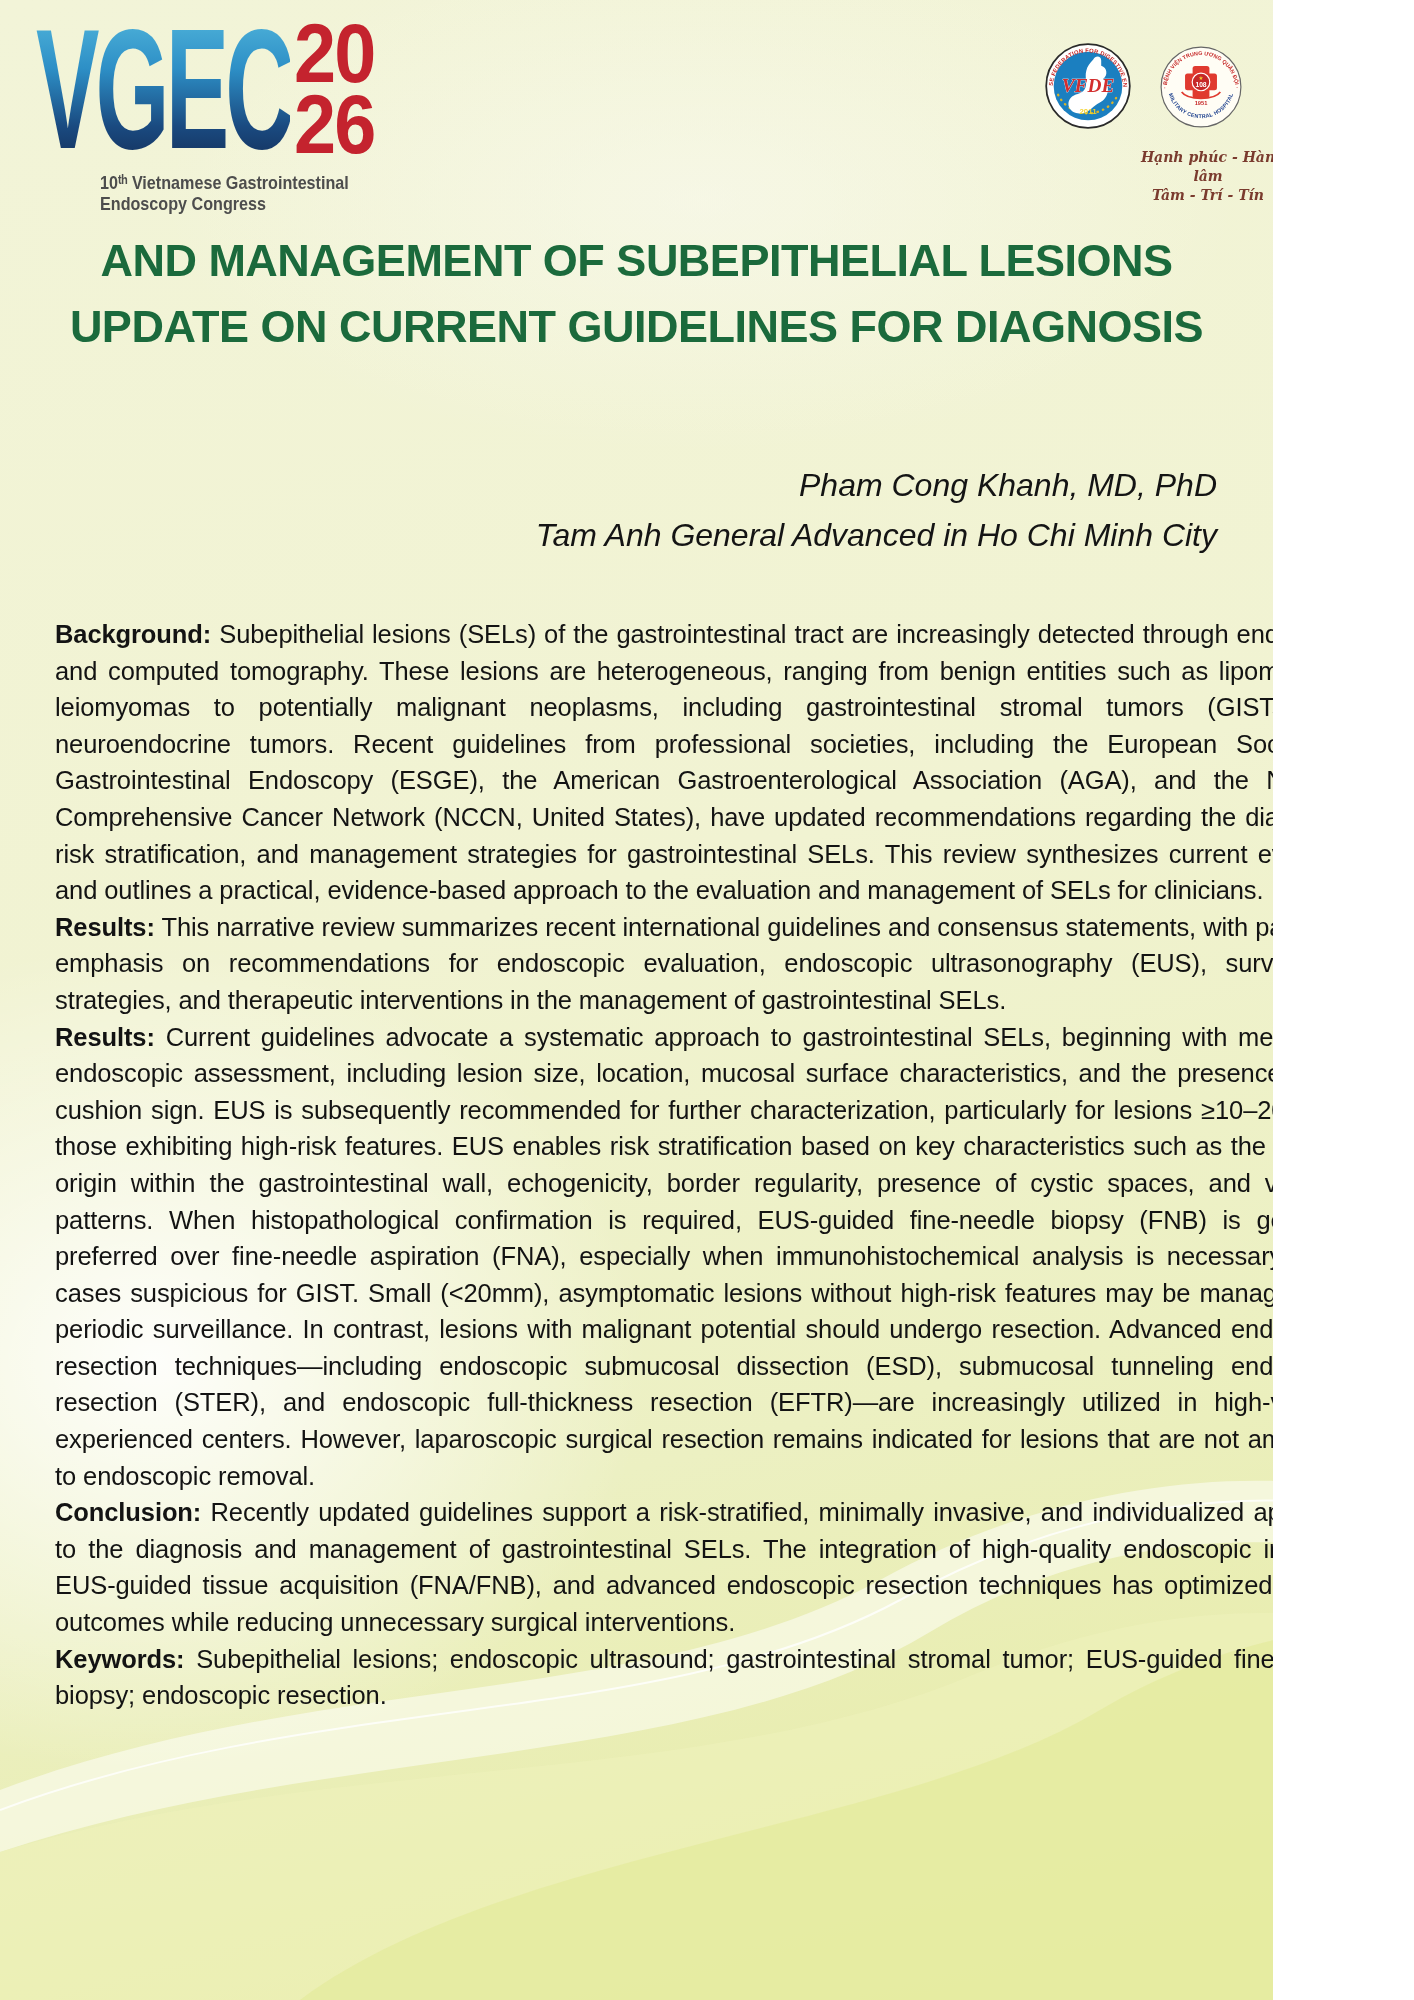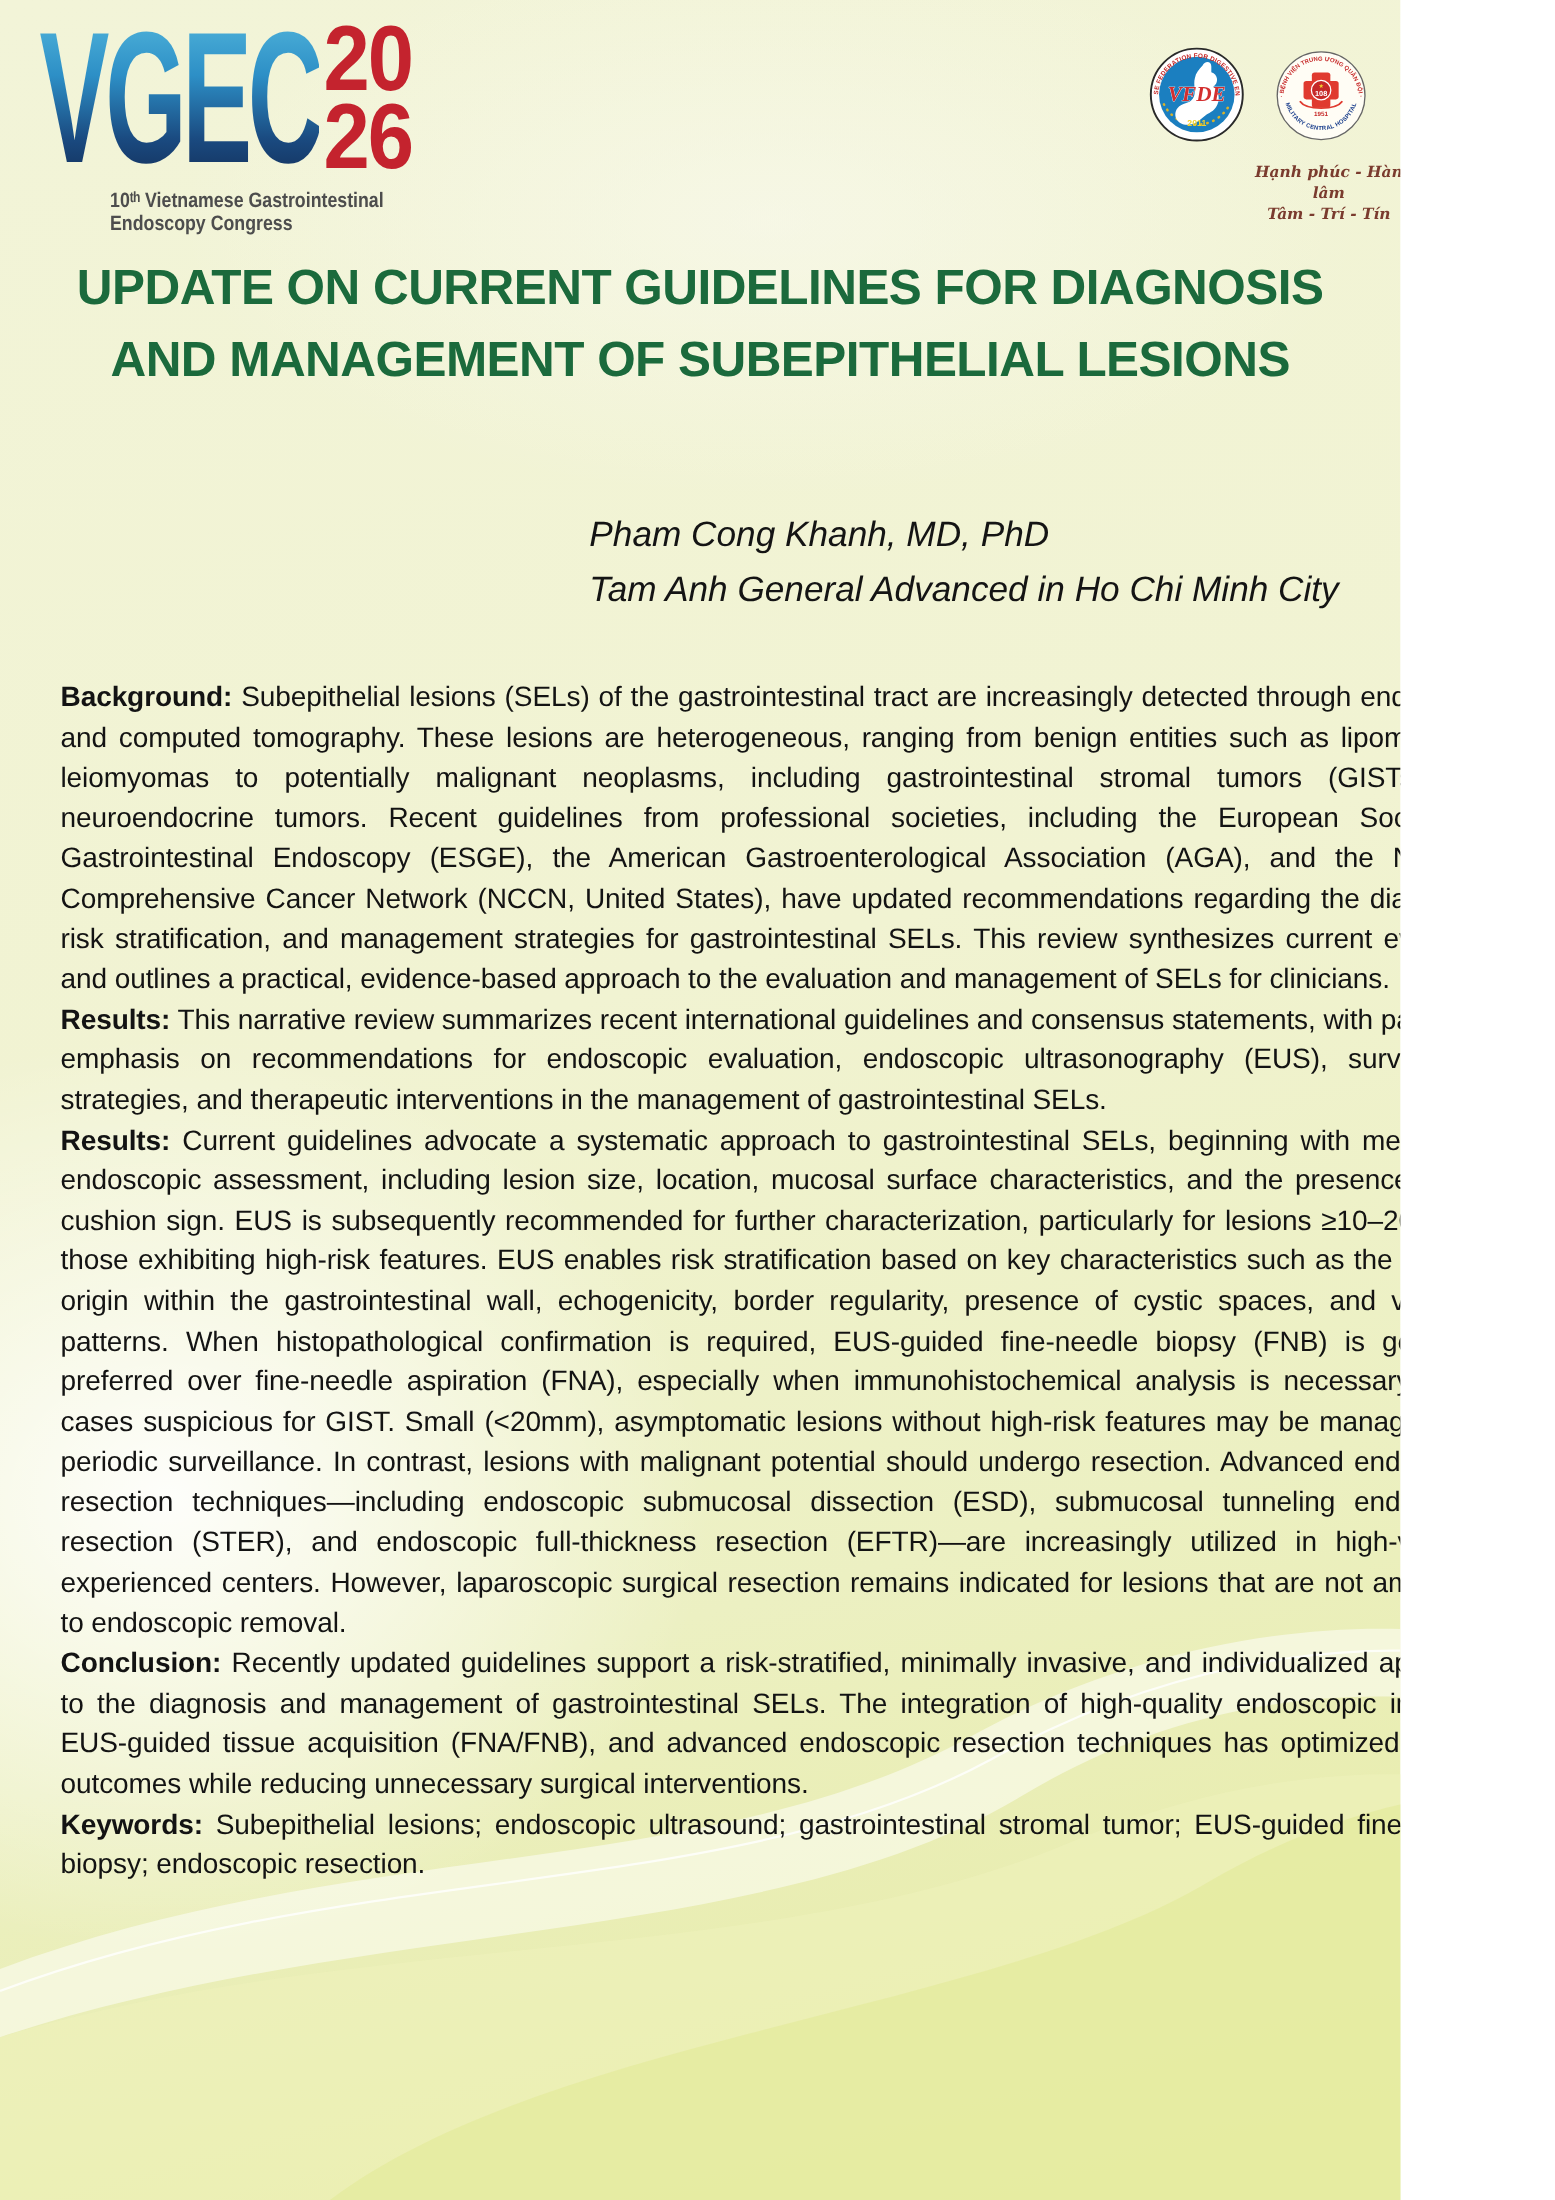--- a/index.html
+++ b/index.html
@@ -41,21 +41,21 @@
     font-family:"DejaVu Serif", serif; font-style:italic; font-weight:700;
     font-size:14px; line-height:19px; color:#7a3b2e;margin-top:16px;
   }
 
   
   .title {
     position:absolute; left:0; right:0; top:228px; text-align:center;
     color:#1b6a3c; font-weight:700; font-size:45px; line-height:66px; letter-spacing:-0.5px;
   }
   .author {
-    position:absolute; right:56px; top:460px; text-align:left;
+    position:absolute; right:56px; top:460px; text-align:right;
     font-style:italic; font-size:32px; line-height:50px; color:#141414;
   }
 
   
   .abstract {
     position:absolute; left:55px; top:616px; width:1304px;
     font-size:25.5px; line-height:36.6px; text-align:justify; color:#131313;
     letter-spacing:-0.1px;
   }
   .abstract p { margin:0; }
@@ -145,22 +145,22 @@
       </svg>
     </div>
 
     <div class="motto">
       <div>Hạnh phúc - Hàn lâm</div>
       <div>Tâm - Trí - Tín</div>
     </div>
   </header>
 
   <h1 class="title">
+    <div>AND MANAGEMENT OF SUBEPITHELIAL LESIONS</div>
     <div>UPDATE ON CURRENT GUIDELINES FOR DIAGNOSIS</div>
-    <div>AND MANAGEMENT OF SUBEPITHELIAL LESIONS</div>
   </h1>
 
   <div class="author">
     <div>Pham Cong Khanh, MD, PhD</div>
     <div>Tam Anh General Advanced in Ho Chi Minh City</div>
   </div>
 
   <div class="abstract">
     <p><strong>Background:</strong> <span>Subepithelial lesions (SELs) of the gastrointestinal tract are increasingly detected through endoscopy and computed tomography. These lesions are heterogeneous, ranging from benign entities such as lipomas and leiomyomas to potentially malignant neoplasms, including gastrointestinal stromal tumors (GISTs) and neuroendocrine tumors. Recent guidelines from professional societies, including the European Society of Gastrointestinal Endoscopy (ESGE), the American Gastroenterological Association (AGA), and the National Comprehensive Cancer Network (NCCN, United States), have updated recommendations regarding the diagnosis, risk stratification, and management strategies for gastrointestinal SELs. This review synthesizes current evidence and outlines a practical, evidence-based approach to the evaluation and management of SELs for clinicians.</span></p>
     <p><strong>Results:</strong> <span>This narrative review summarizes recent international guidelines and consensus statements, with particular emphasis on recommendations for endoscopic evaluation, endoscopic ultrasonography (EUS), surveillance strategies, and therapeutic interventions in the management of gastrointestinal SELs.</span></p>

